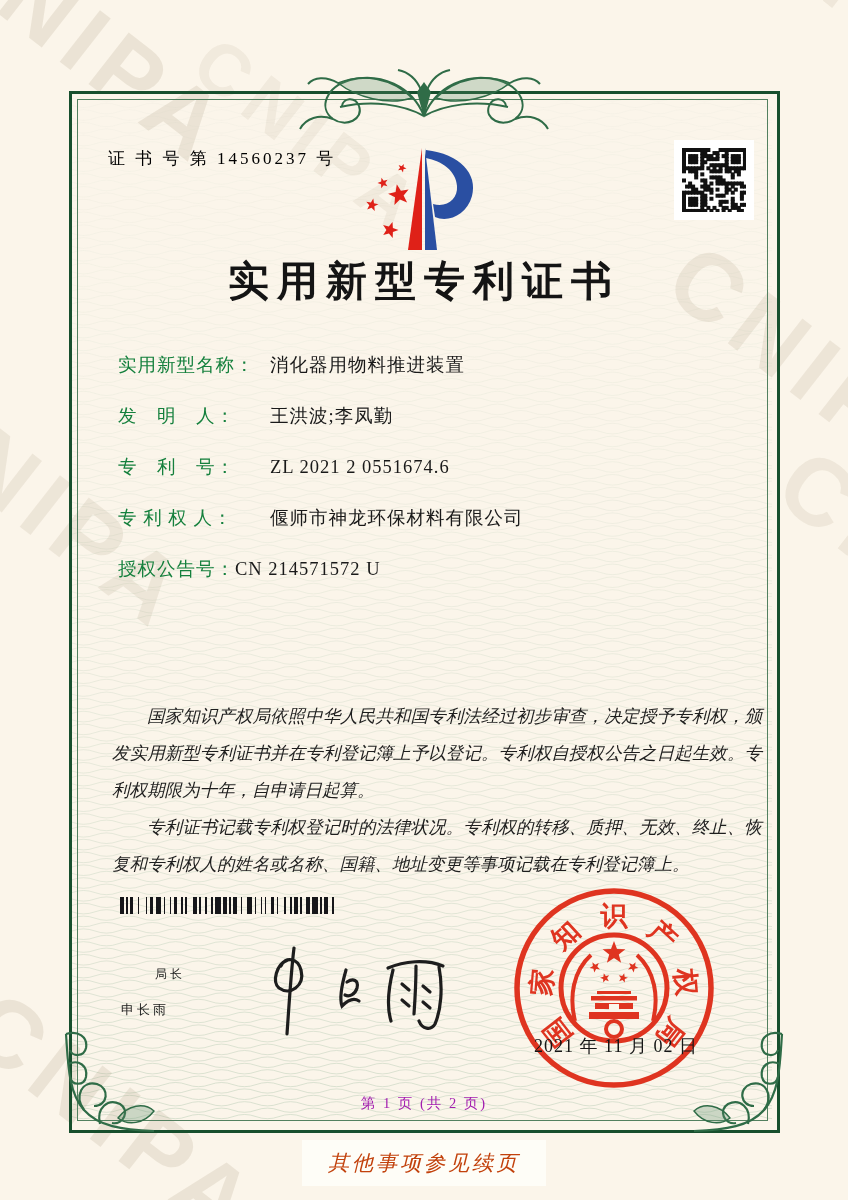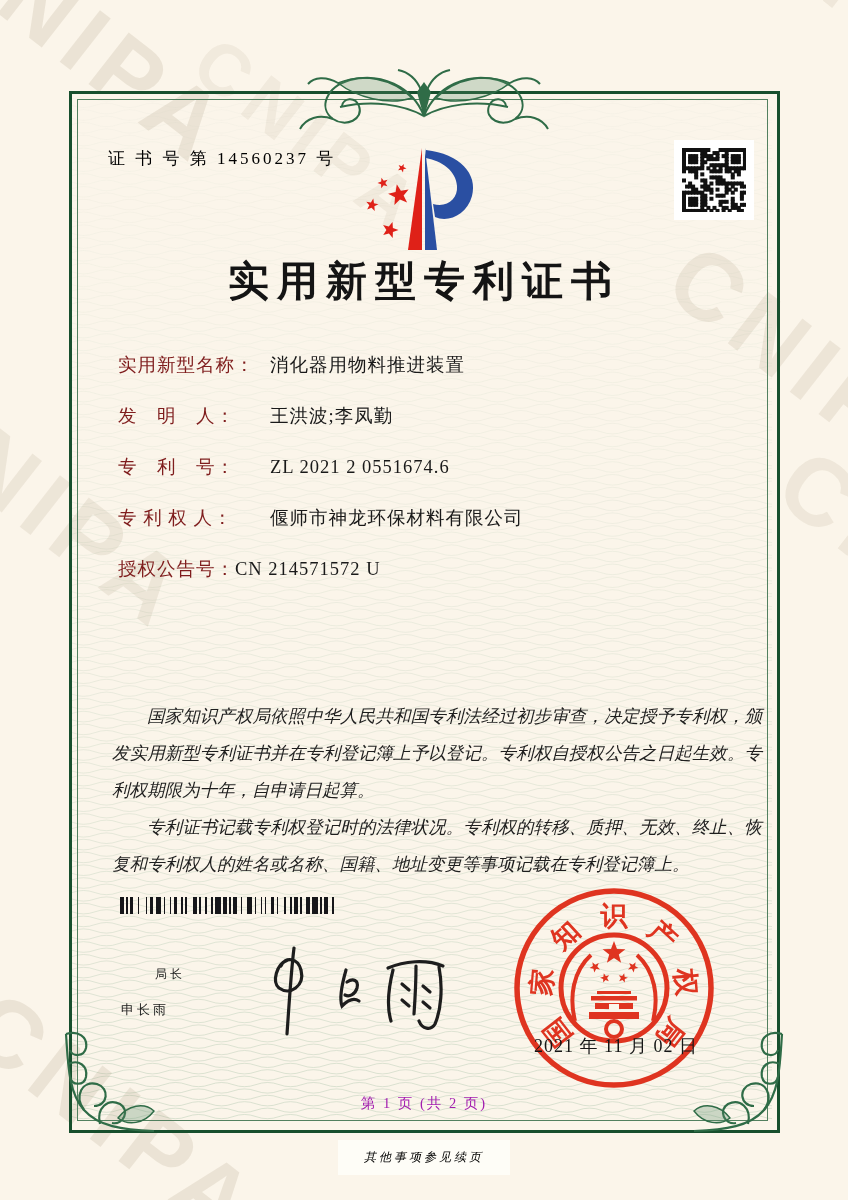--- a/index.html
+++ b/index.html
@@ -17,21 +17,21 @@
       border:1px solid #52805f;}
   
   .cert-no{position:absolute;left:108px;top:147px;font-size:17px;letter-spacing:3px;color:#000000;}
   .title{position:absolute;left:0;top:254px;width:848px;text-align:center;
       font-size:41px;font-weight:bold;letter-spacing:8px;color:#141414;}
   
   .qr-box{position:absolute;left:674px;top:140px;width:80px;height:80px;background:#ffffff;}
   
   .fields{position:absolute;left:118px;top:352px;width:650px;font-size:18.5px;}
   .row{height:51px;}
-  .row .label{display:inline-block;width:152px;letter-spacing:1px;color:#7f1d1d;}
+  .row .label{display:inline-block;width:152px;letter-spacing:1px;color:#15803d;}
   .row .value{letter-spacing:1px;color:#191919;}
   .grant-row{display:flex;}
   .grant-row .pair2{}
   
   .body-text{position:absolute;left:112px;top:698px;width:650px;
       font-size:17.5px;line-height:2.12;text-align:justify;font-style:italic;color:#1e1e1e;}
   .body-text p{margin:0;text-indent:2em;}
   
   .barcode{position:absolute;left:120px;top:897px;width:218px;height:17px;}
   .barcode div{position:absolute;top:0;height:17px;background:#16161a;}
@@ -40,22 +40,22 @@
   .officer-name{position:absolute;left:121px;top:1001px;font-size:13px;letter-spacing:3px;}
   .signature{position:absolute;left:250px;top:940px;}
   
   .seal{position:absolute;left:509px;top:883px;}
   .seal-date{position:absolute;left:518px;top:1034px;width:196px;text-align:center;
       font-size:18px;color:#161616;letter-spacing:1px;}
   
   .page-info{position:absolute;left:0;top:1094px;width:848px;text-align:center;
       font-size:14.5px;letter-spacing:2px;color:#a21caf;}
   .note-box{position:absolute;left:50%;top:1140px;transform:translateX(-50%);
-      background:#fefdf7;padding:9px 26px;font-size:12px;font-style:italic;
-      letter-spacing:3px;color:#000000;}
+      background:#fefdf7;padding:9px 26px;font-size:21px;font-style:italic;
+      letter-spacing:3px;color:#c2410c;}
   svg text{font-family:"Liberation Serif","DejaVu Serif",serif;}
 </style>
 </head>
 <body>
 
 <div class="page">
 
   <svg id="waves" class="abs" style="left:72px;top:94px;" width="700" height="1031" viewBox="0 0 700 1031">
       <path d="M0 5.0 q 11.5 -4.2 23 0 q 11.5 4.2 23 0 q 11.5 -4.2 23 0 q 11.5 4.2 23 0 q 11.5 -4.2 23 0 q 11.5 4.2 23 0 q 11.5 -4.2 23 0 q 11.5 4.2 23 0 q 11.5 -4.2 23 0 q 11.5 4.2 23 0 q 11.5 -4.2 23 0 q 11.5 4.2 23 0 q 11.5 -4.2 23 0 q 11.5 4.2 23 0 q 11.5 -4.2 23 0 q 11.5 4.2 23 0 q 11.5 -4.2 23 0 q 11.5 4.2 23 0 q 11.5 -4.2 23 0 q 11.5 4.2 23 0 q 11.5 -4.2 23 0 q 11.5 4.2 23 0 q 11.5 -4.2 23 0 q 11.5 4.2 23 0 q 11.5 -4.2 23 0 q 11.5 4.2 23 0 q 11.5 -4.2 23 0 q 11.5 4.2 23 0 q 11.5 -4.2 23 0 q 11.5 4.2 23 0 q 11.5 -4.2 23 0 q 11.5 4.2 23 0" fill="none" stroke="#c2d2bd" stroke-width="1" opacity="0.08"></path>
       <path d="M0 11.4 q 11.5 4.2 23 0 q 11.5 -4.2 23 0 q 11.5 4.2 23 0 q 11.5 -4.2 23 0 q 11.5 4.2 23 0 q 11.5 -4.2 23 0 q 11.5 4.2 23 0 q 11.5 -4.2 23 0 q 11.5 4.2 23 0 q 11.5 -4.2 23 0 q 11.5 4.2 23 0 q 11.5 -4.2 23 0 q 11.5 4.2 23 0 q 11.5 -4.2 23 0 q 11.5 4.2 23 0 q 11.5 -4.2 23 0 q 11.5 4.2 23 0 q 11.5 -4.2 23 0 q 11.5 4.2 23 0 q 11.5 -4.2 23 0 q 11.5 4.2 23 0 q 11.5 -4.2 23 0 q 11.5 4.2 23 0 q 11.5 -4.2 23 0 q 11.5 4.2 23 0 q 11.5 -4.2 23 0 q 11.5 4.2 23 0 q 11.5 -4.2 23 0 q 11.5 4.2 23 0 q 11.5 -4.2 23 0 q 11.5 4.2 23 0 q 11.5 -4.2 23 0" fill="none" stroke="#c2d2bd" stroke-width="1" opacity="0.08"></path>

